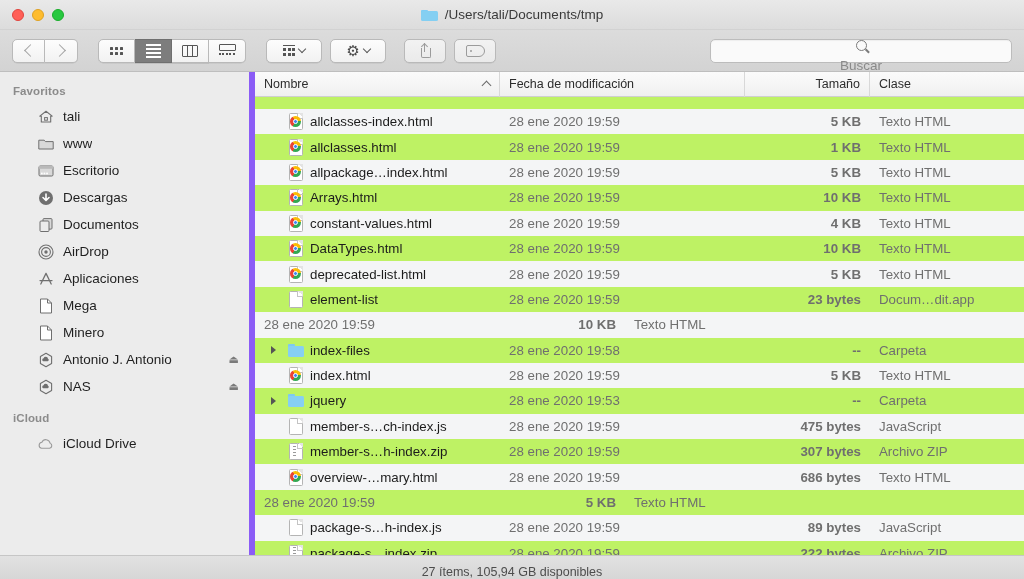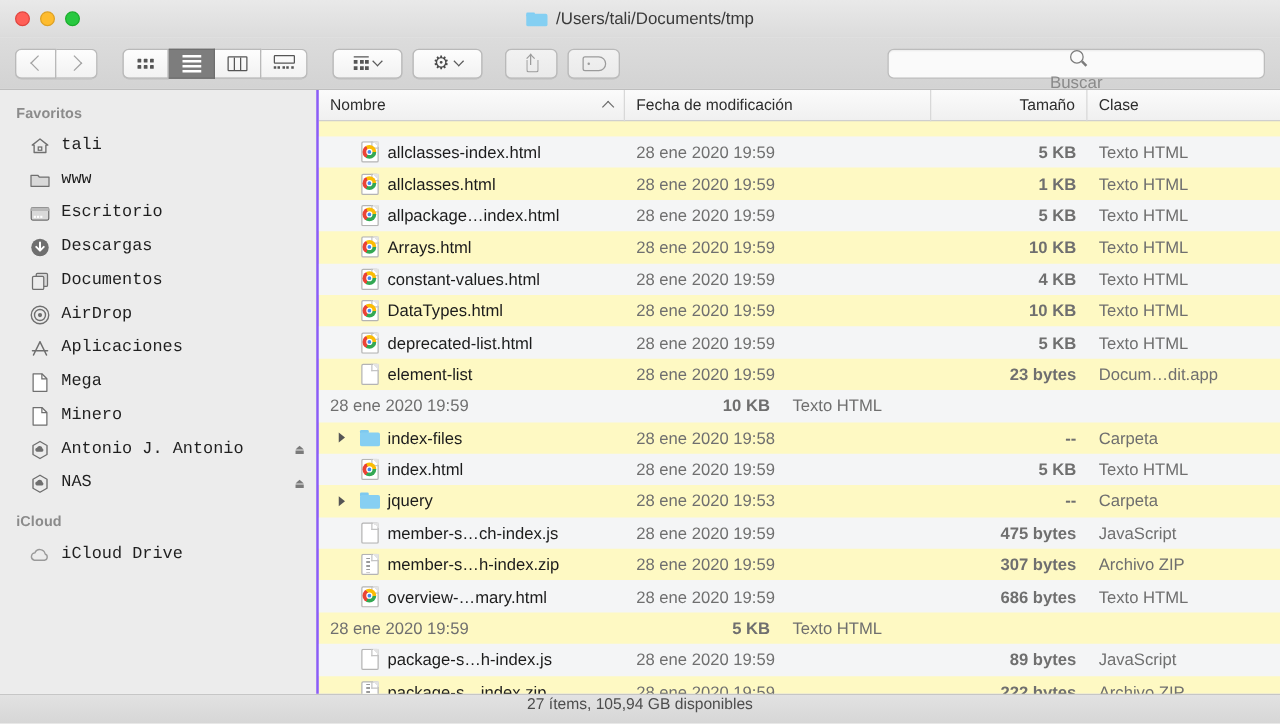--- a/index.html
+++ b/index.html
@@ -128,40 +128,40 @@
   .search-icon:after { content:""; position:absolute; right:-4px; bottom:-2.5px; width:5px;height:1.6px;background:#7b7b7b;transform:rotate(45deg);}
   .search-ph { color: #8a8a8a; font-size: 13.5px; }
 
   
   .body { flex: 1; display: flex; min-height: 0; }
 
   
   .sidebar {
     width: 255px; flex: none;
     background: #ececec;
-    border-right: 2px solid #8b5cf6;
+    border-right: 6px solid #8b5cf6;
     padding-top: 9px;
     overflow: hidden;
     position: relative;
   }
   .sb-header {
     font-size: 11.5px; color: #8b8b8b; font-weight: 600;
     padding: 4px 0 6px 13px; letter-spacing: .1px;
   }
   .sb-item {
     height: 27px; display: flex; align-items: center;
-    padding: 0 10px 0 23px; gap: 9px;
-    font-size: 13.5px; color: #1f1f1f; font-family: Liberation Mono, monospace;
+    padding: 0 10px 0 37px; gap: 9px;
+    font-size: 13.5px; color: #1f1f1f;
   }
   .sb-label { white-space: nowrap; overflow: hidden; }
   .sb-icon { width: 17px; height: 17px; flex: none; display: flex; align-items: center; justify-content: center; color: #6f6f6f; }
   .eject { margin-left: auto; color: #7a7a7a; font-size: 11px; }
 
   
-  .filelist { flex: 1; display: flex; flex-direction: column; min-width: 0; background: #fef9c3; }
+  .filelist { flex: 1; display: flex; flex-direction: column; min-width: 0; background: #bef264; }
   .colhead {
     height: 25px; flex: none;
     background: linear-gradient(to bottom,#fbfbfb,#f0f0f0);
     border-bottom: 1px solid #cfcfcf;
     display: flex; align-items: center;
     font-size: 12.5px; color: #2d2d2d;
   }
   .ch { height: 25px; display: flex; align-items: center; padding: 0 9px; border-right: 1px solid #d8d8d8; position: relative; }
   .ch.name { width: 245px; }
   .ch.date { width: 245px; }
@@ -211,21 +211,21 @@
   .folder-ic:after { content:""; position:absolute; left:0; top:2px; width:16px;height:11px;background:#86cff2;border-radius:1.5px;}
   
   .zip-lines { position: absolute; left: 6px; top: 3px; width: 3px; height: 12px;
     background: repeating-linear-gradient(to bottom,#9a9a9a 0 1.4px, transparent 1.4px 3px); }
 
   
   .statusbar {
     height: 24px; flex: none;
     background: linear-gradient(to bottom,#e2e2e2,#d6d6d6);
     border-top: 1px solid #c6c6c6;
-    display: flex; align-items: flex-start; justify-content: center;
+    display: flex; align-items: flex-end; justify-content: center;
     font-size: 12.5px; color: #4d4d4d;
   }
 </style>
 </head>
 <body>
 
 <div class="window">
 
   <div class="titlebar">
     <div class="traffic">

